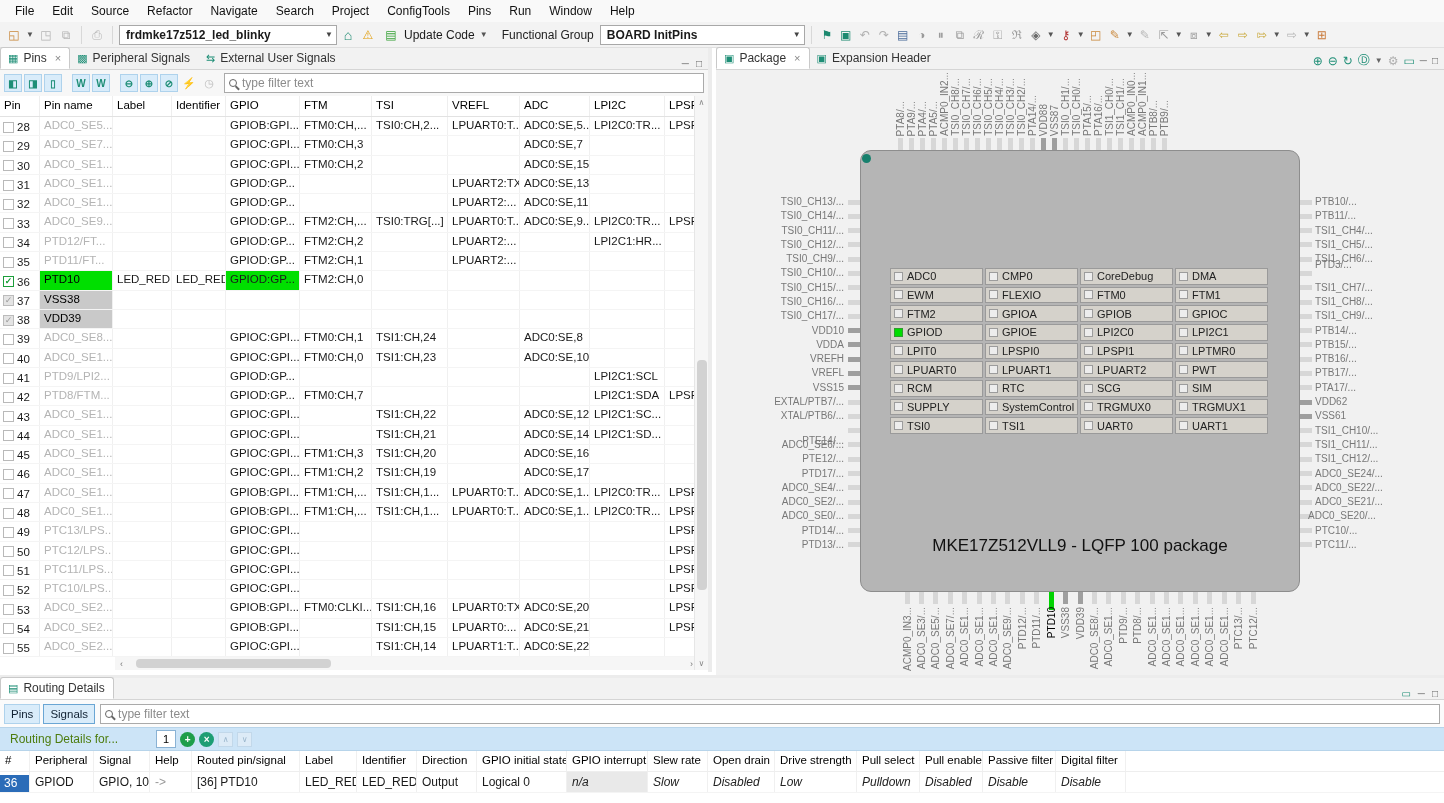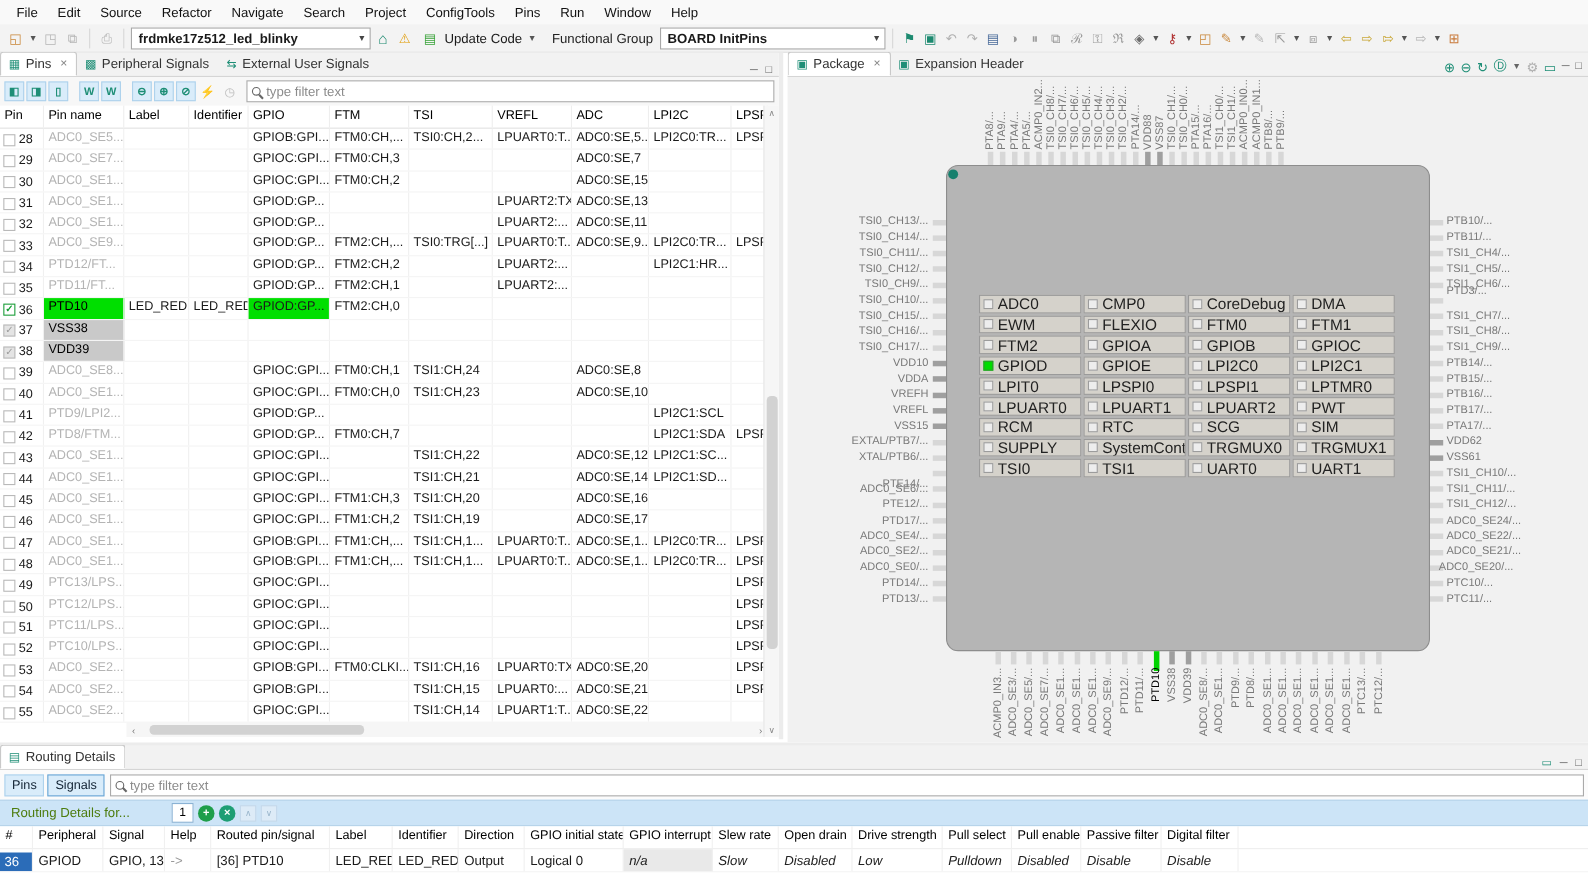--- a/index.html
+++ b/index.html
@@ -76,21 +76,21 @@
   .stub.power { background:#9f9f9f; }
   .stub.sel { background:#00d300; }
   .plab { position:absolute; font-size:10px; color:#787878; white-space:nowrap; line-height:11px; }
   .plab.sel { color:#000; }
   .plab.h-right { text-align:right; width:150px; }
   .plab.vert { writing-mode:vertical-rl; transform:rotate(180deg); width:11px; }
   #periph-grid { position:absolute; left:174px; top:198px; width:378px; height:166px; display:grid; grid-template-columns:repeat(4,1fr); grid-auto-rows:1fr; gap:2px; }
   .pbox { background:#d5d2cb; border:1px solid #9a9a9a; display:flex; align-items:center; gap:4px; padding:0 3px; overflow:hidden; }
   .pbox .pled { width:9px; height:9px; background:#ededed; border:1px solid #9c9c9c; flex:none; }
   .pbox.on .pled { background:#00dc00; border-color:#2f9a2f; }
-  .pbox .ptxt { font-size:14px; color:#222; white-space:nowrap; }
+  .pbox .ptxt { font-size:11px; color:#222; white-space:nowrap; }
   #pkg-tools { margin-left:auto; display:flex; align-items:center; gap:5px; padding-right:6px; color:#1e8e76; font-size:12px; }
   #pkg-tools .dim { color:#b0b0b0; }
   #pkg-tools .mono { color:#666; font-size:10px; }
 
   
   #routing-panel { position:absolute; left:0; top:675px; width:1444px; height:128px; border-top:3px solid #ececec; background:#fff; }
   #routing-controls { height:27px; display:flex; align-items:center; gap:3px; padding:2px 4px; background:#fbfbfb; }
   .rt-btn { height:20px; padding:0 6px; background:#d9ecfa; border:1px solid #aed2ec; display:flex; align-items:center; font-size:11.5px; color:#123; }
   .rt-btn.sel { border-color:#6aa6d4; }
   #routing-bluebar { height:24px; background:#cce4f7; border-top:1px solid #b7d4ea; border-bottom:1px solid #b7d4ea; display:flex; align-items:center; padding-left:10px; gap:4px; }
@@ -870,20 +870,21 @@
         </div>
         <div class="pbox">
           <span class="pled"></span>
           <span class="ptxt">UART0</span>
         </div>
         <div class="pbox">
           <span class="pled"></span>
           <span class="ptxt">UART1</span>
         </div>
       </div>
+    <div id="chip-title">MKE17Z512VLL9 - LQFP 100 package</div>
     <div id="pkg-pins">
         <span class="stub" style="left: 181.5px; top: 68px; width: 5px; height: 12px;"></span>
         <span class="plab vert" style="left: 178.5px; bottom: 539px;">PTA8/...</span>
         <span class="stub" style="left: 192.54px; top: 68px; width: 5px; height: 12px;"></span>
         <span class="plab vert" style="left: 189.54px; bottom: 539px;">PTA9/...</span>
         <span class="stub" style="left: 203.58px; top: 68px; width: 5px; height: 12px;"></span>
         <span class="plab vert" style="left: 200.58px; bottom: 539px;">PTA4/...</span>
         <span class="stub" style="left: 214.62px; top: 68px; width: 5px; height: 12px;"></span>
         <span class="plab vert" style="left: 211.62px; bottom: 539px;">PTA5/...</span>
         <span class="stub" style="left: 225.66px; top: 68px; width: 5px; height: 12px;"></span>
@@ -1126,21 +1127,21 @@
         <span class="rcell">Open drain</span>
         <span class="rcell">Drive strength</span>
         <span class="rcell">Pull select</span>
         <span class="rcell">Pull enable</span>
         <span class="rcell">Passive filter</span>
         <span class="rcell">Digital filter</span>
       </div>
     <div class="rrow" id="routing-row">
         <span class="rcell"><span class="num36">36</span></span>
         <span class="rcell">GPIOD</span>
-        <span class="rcell">GPIO, 13</span>
+        <span class="rcell">GPIO, 10</span>
         <span class="rcell arrowcell">-&gt;</span>
         <span class="rcell">[36] PTD10</span>
         <span class="rcell">LED_RED</span>
         <span class="rcell">LED_RED</span>
         <span class="rcell">Output</span>
         <span class="rcell">Logical 0</span>
         <span class="rcell ital graybg">n/a</span>
         <span class="rcell ital">Slow</span>
         <span class="rcell ital">Disabled</span>
         <span class="rcell ital">Low</span>

